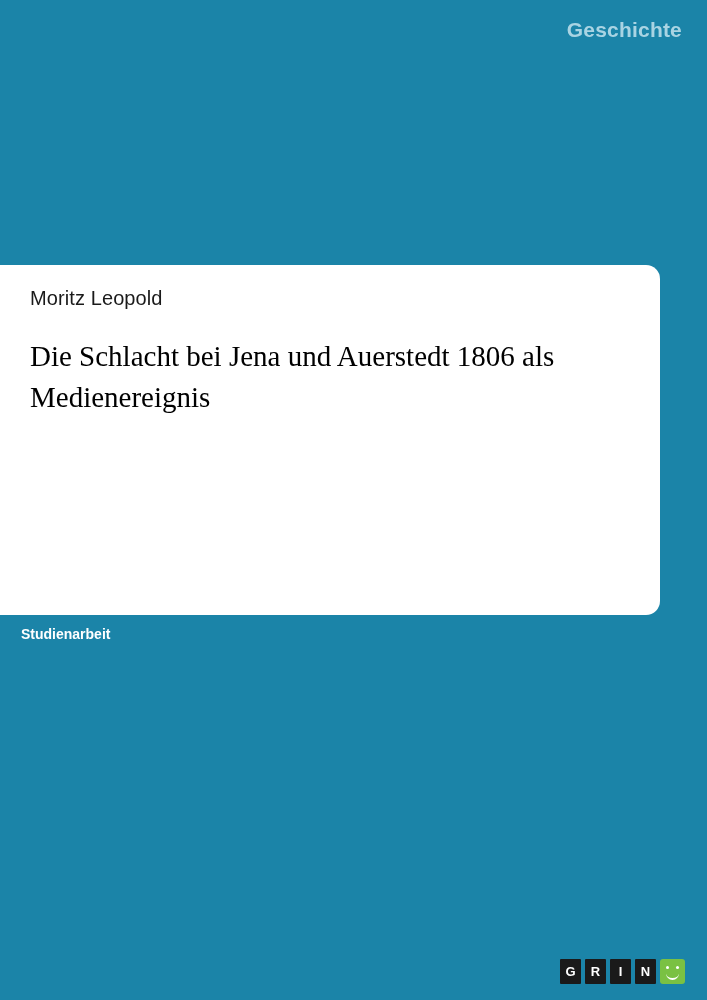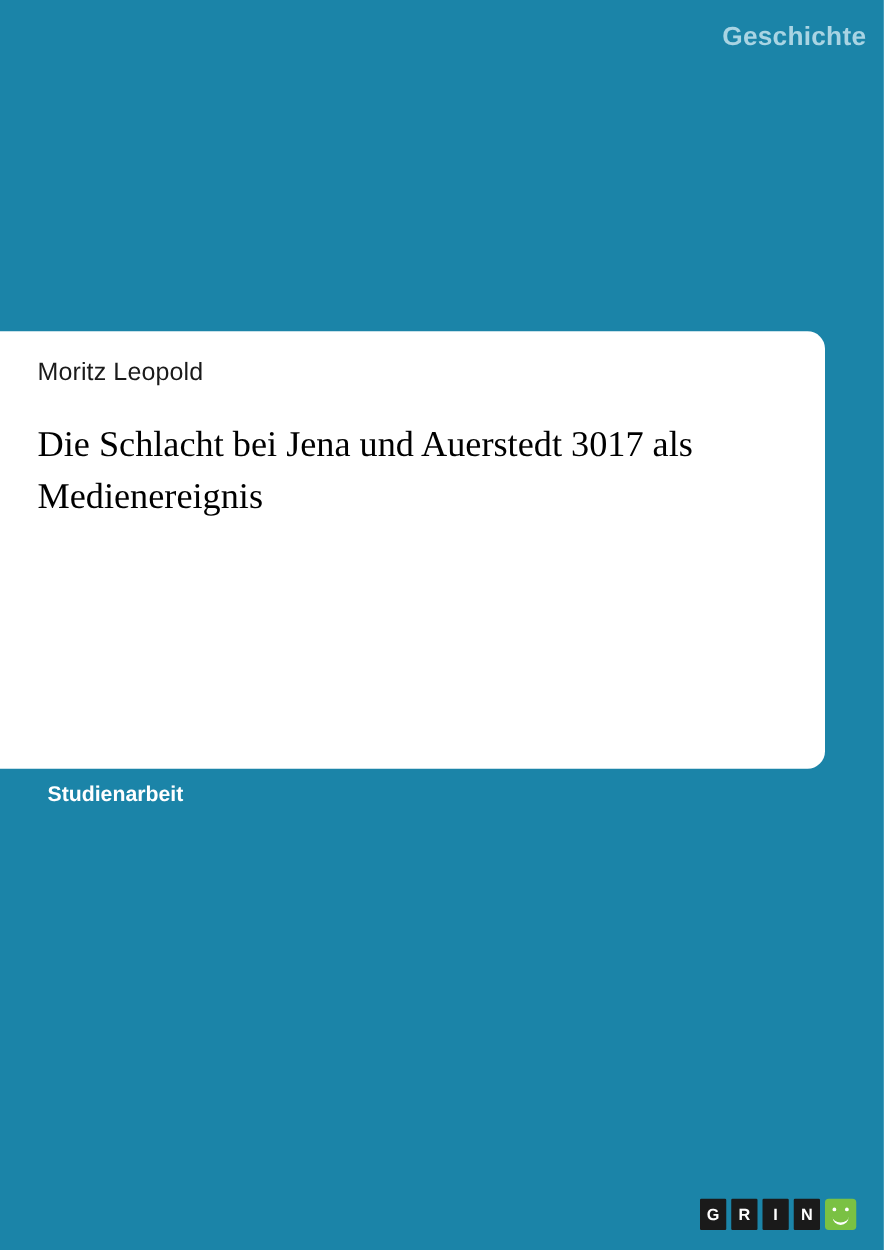--- a/index.html
+++ b/index.html
@@ -17,21 +17,21 @@
     position: relative;
     width: 707px;
     height: 1000px;
     background: #1b84a8;
     box-sizing: border-box;
     overflow: hidden;
   }
   .category {
     position: absolute;
     top: 18px;
-    right: 14px;
+    right: 25px;
     color: #a9d4e3;
     font-size: 21px;
     font-weight: bold;
     letter-spacing: 0.2px;
   }
   .title-card {
     position: absolute;
     left: -18px;
     top: 265px;
     width: 678px;
@@ -52,24 +52,24 @@
     font-family: "Liberation Serif", serif;
     color: #000000;
     font-size: 29px;
     font-weight: normal;
     line-height: 1.42;
     margin: 0;
     max-width: 600px;
   }
   .doctype {
     position: absolute;
-    left: 38px;
+    left: 21px;
     top: 626px;
     color: #ffffff;
-    font-size: 17px;
+    font-size: 14px;
     font-weight: bold;
   }
   .grin-logo {
     position: absolute;
     right: 22px;
     bottom: 16px;
     display: flex;
     align-items: center;
     gap: 4px;
   }
@@ -116,21 +116,21 @@
 </style>
 </head>
 <body>
 
 <div class="cover">
 
   <div class="category">Geschichte</div>
 
   <div class="title-card">
     <p class="author">Moritz Leopold</p>
-    <h1 class="title">Die Schlacht bei Jena und Auerstedt 3017 als Medienereignis</h1>
+    <h1 class="title">Die Schlacht bei Jena und Auerstedt 1806 als Medienereignis</h1>
   </div>
 
   <div class="doctype">Studienarbeit</div>
 
   <div class="grin-logo">
     <span class="grin-letter">G</span>
     <span class="grin-letter">R</span>
     <span class="grin-letter">I</span>
     <span class="grin-letter">N</span>
     <span class="grin-smile"></span>

